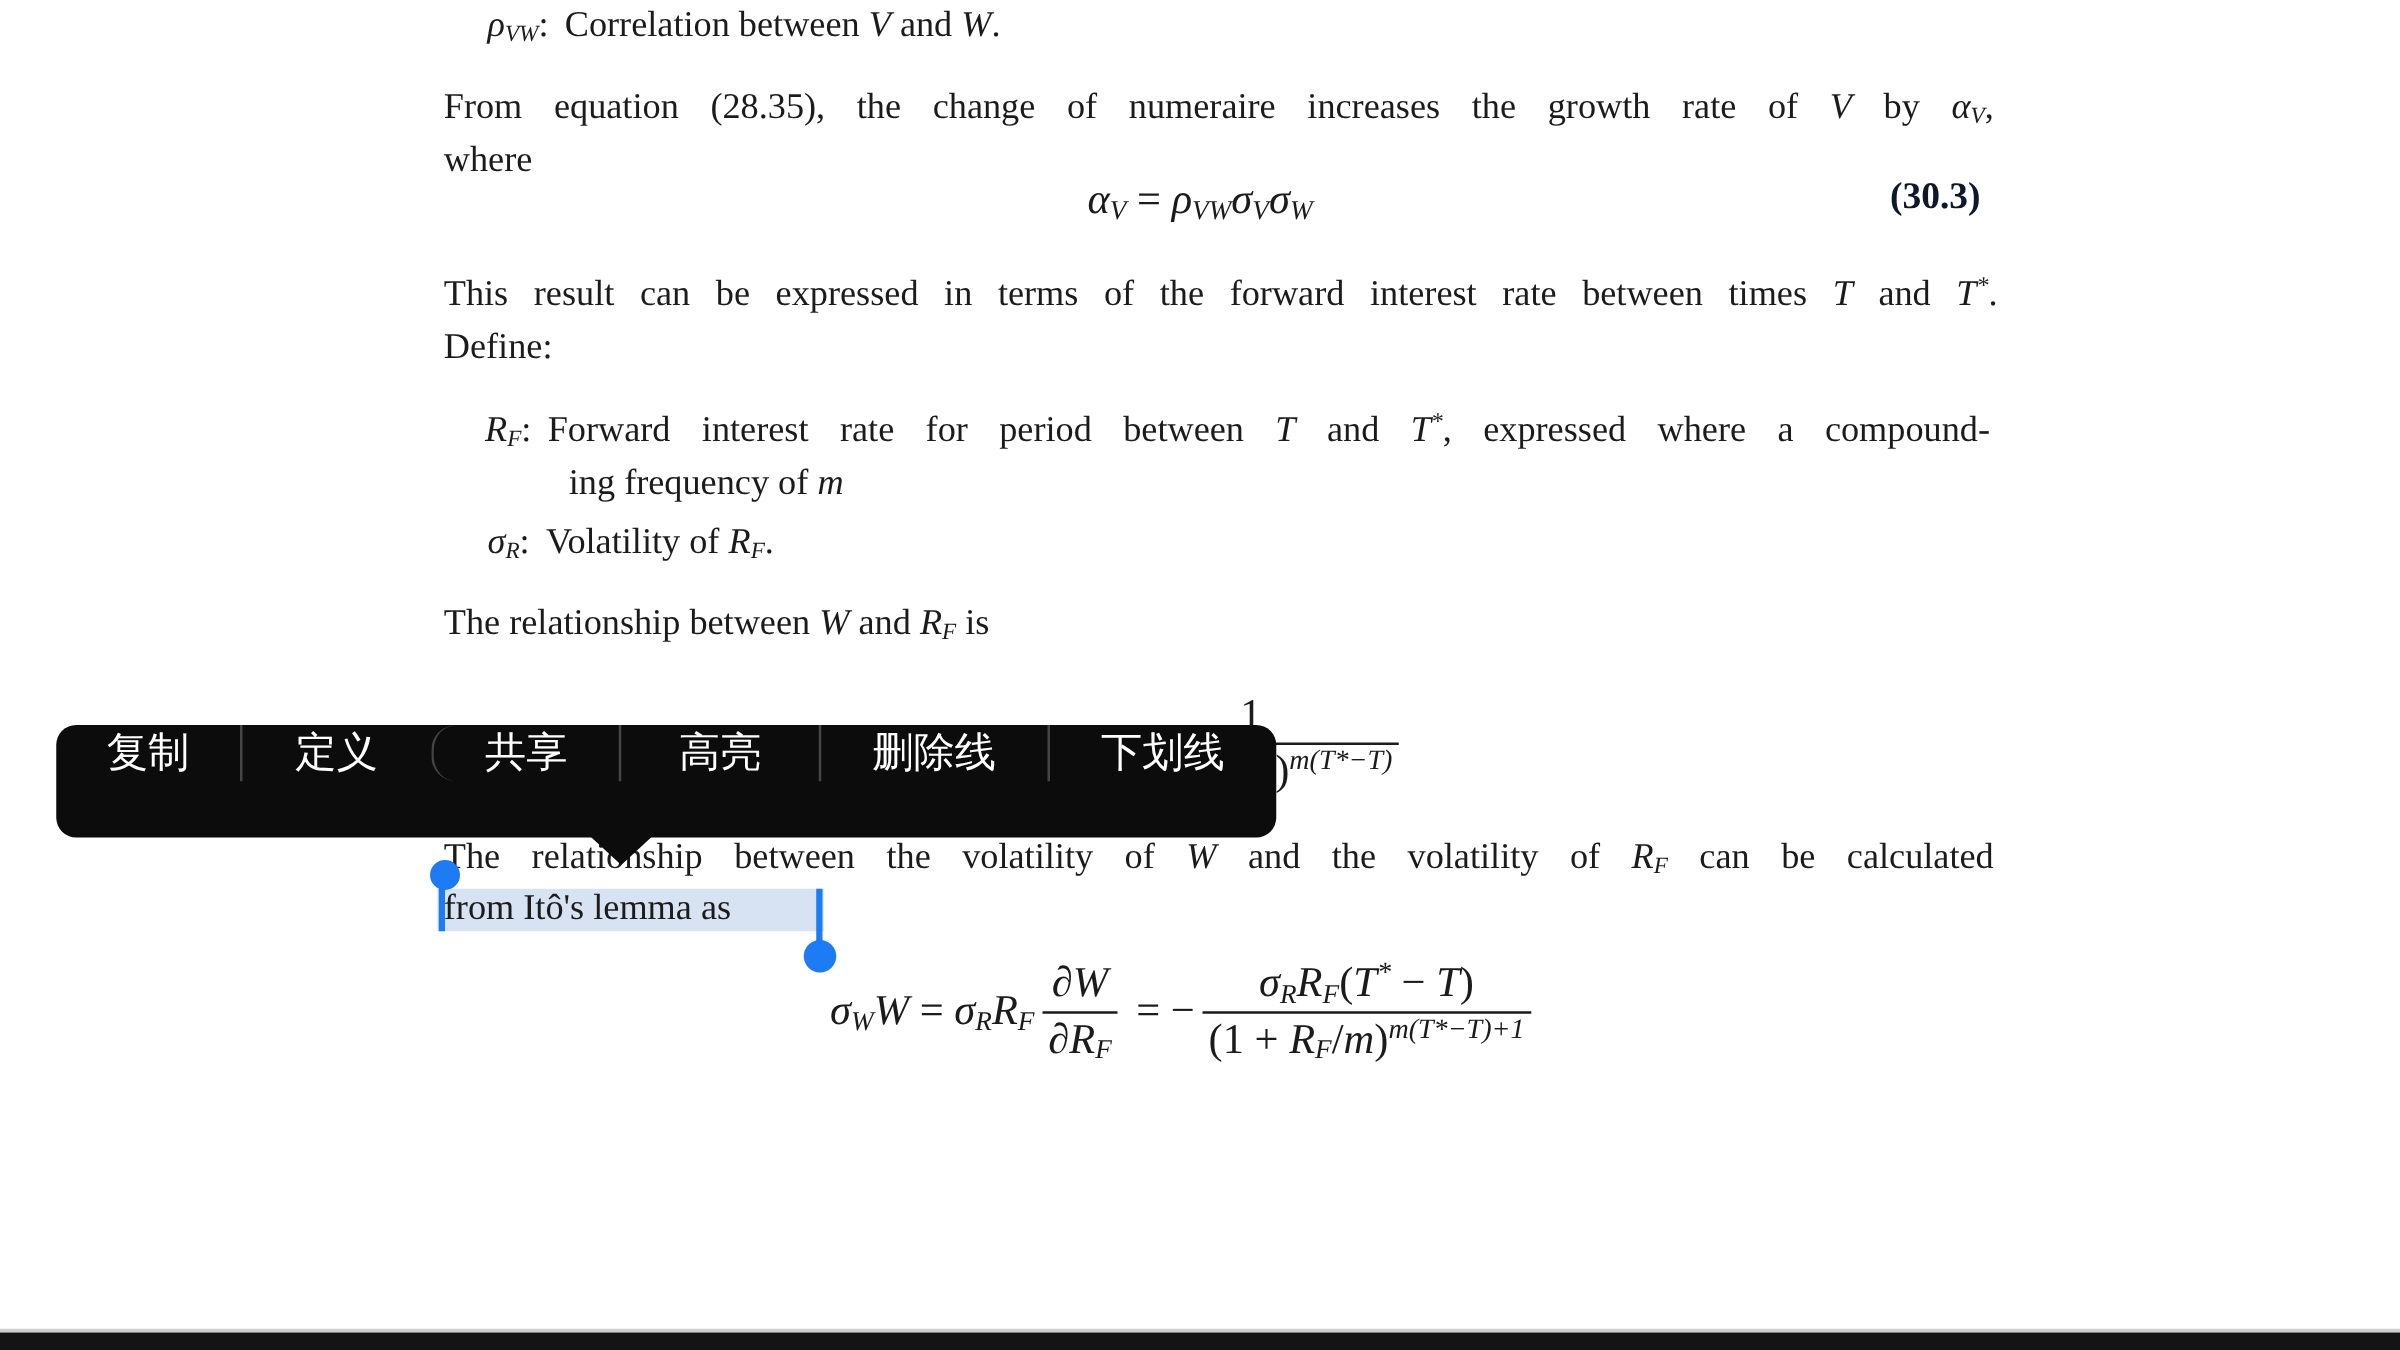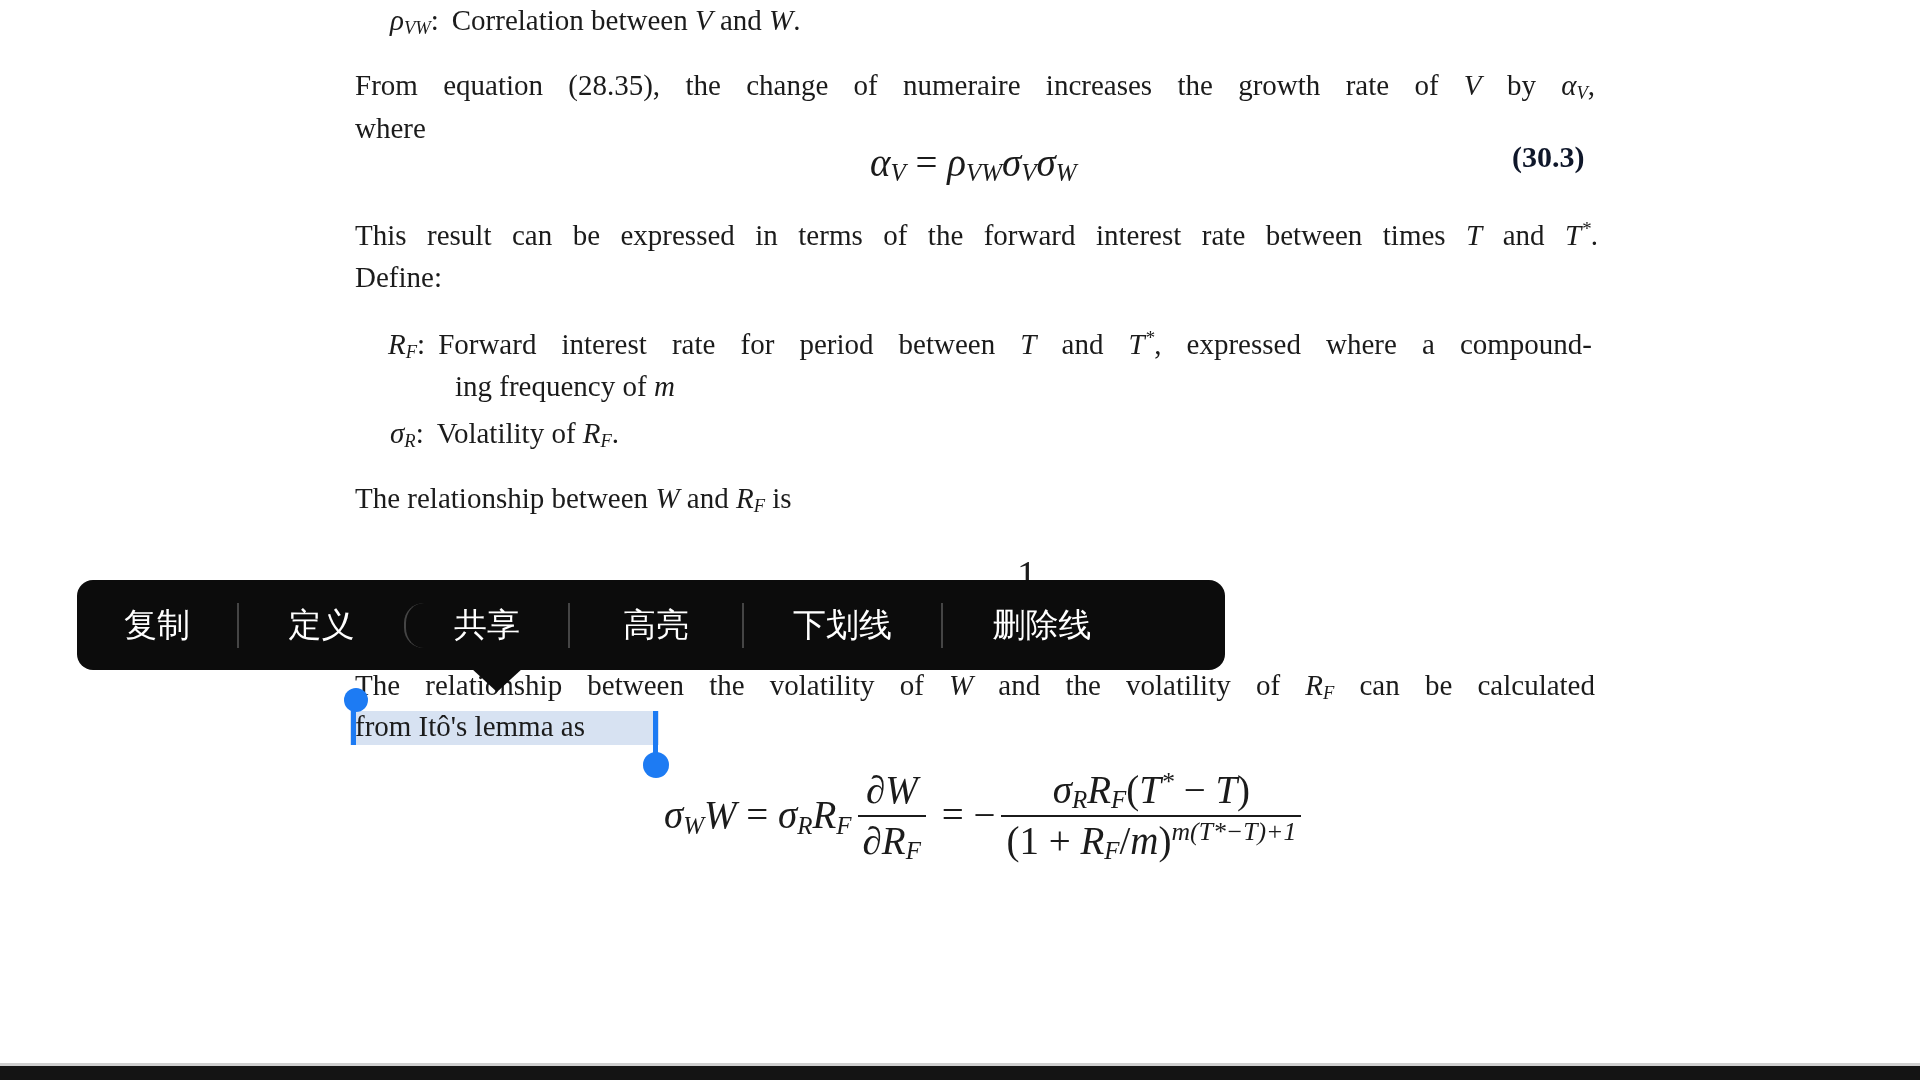--- a/index.html
+++ b/index.html
@@ -20,42 +20,42 @@
     font-size:.64em;font-style:italic;line-height:0;
     vertical-align:baseline;position:relative;top:.22em;margin-top:33px;
   }
   sup{
     font-size:.66em;line-height:0;
     vertical-align:baseline;position:relative;top:-.52em;
   }
   
   .eqline{
     position:absolute;display:flex;align-items:center;
-    font-size:39px;line-height:1.2;color:#1b1b1b;
+    font-size:34px;line-height:1.2;color:#1b1b1b;
   }
   .eqline .mtok{white-space:pre;}
   .frac{display:inline-flex;flex-direction:column;align-items:center;margin:0 6px;}
   .fnum,.fden{display:flex;justify-content:center;line-height:1.25;padding:0 5px;white-space:pre;}
   .fbar{align-self:stretch;height:2px;background:#1b1b1b;}
   .eqnum{font-weight:bold;font-size:30px;color:#0f172a;}
   
   .sel-rect{position:absolute;left:350px;top:711px;width:309px;height:34px;background:#d7e2f2;z-index:1;}
   .seltext{position:relative;z-index:2;}
   .handle{position:absolute;background:#1d7bf3;z-index:15;}
   .h-dot{border-radius:50%;}
   #h-start-dot{left:344px;top:688px;width:24px;height:24px;}
   #h-start-stem{left:351px;top:702px;width:5px;height:43px;}
   #h-end-stem{left:653px;top:711px;width:5px;height:47px;}
   #h-end-dot{left:643px;top:752px;width:26px;height:26px;}
   
   .ctx-menu{
-    position:absolute;left:45px;top:580px;width:1148px;height:90px;
-    background:#0c0c0c;border-radius:16px;display:flex;align-items:center;
+    position:absolute;left:45px;top:580px;width:976px;height:90px;
+    background:#0c0c0c;border-radius:16px;display:flex;align-items:flex-start;
     font-family:"Liberation Sans","DejaVu Sans",sans-serif;
-    color:#ffffff;font-size:33px;z-index:20;margin-left:32px;
+    color:#ffffff;font-size:33px;z-index:20;
   }
   .menu-item{display:flex;align-items:center;justify-content:center;cursor:pointer;}
   .menu-item + .menu-item{border-left:2px solid #454545;}
   .menu-item:nth-child(1){width:160px;}
   .menu-item:nth-child(2){width:165px;}
   .menu-item:nth-child(3){width:162px;border-radius:20px;}
   .menu-item:nth-child(4){width:172px;}
   .menu-item:nth-child(5){width:197px;}
   .menu-item:nth-child(6){width:198px;}
   .menu-arrow{
@@ -132,21 +132,21 @@
   <div class="handle h-dot" id="h-start-dot"></div>
   <div class="handle" id="h-start-stem"></div>
   <div class="handle" id="h-end-stem"></div>
   <div class="handle h-dot" id="h-end-dot"></div>
 
   <div class="ctx-menu">
     <div class="menu-item">复制</div>
     <div class="menu-item">定义</div>
     <div class="menu-item">共享</div>
     <div class="menu-item">高亮</div>
+    <div class="menu-item">删除线</div>
     <div class="menu-item">下划线</div>
-    <div class="menu-item">删除线</div>
   </div>
   <div class="menu-arrow"></div>
 
   <div class="bottom-hairline"></div>
   <div class="bottom-bar"></div>
 
 </div>
 
 </body></html>

